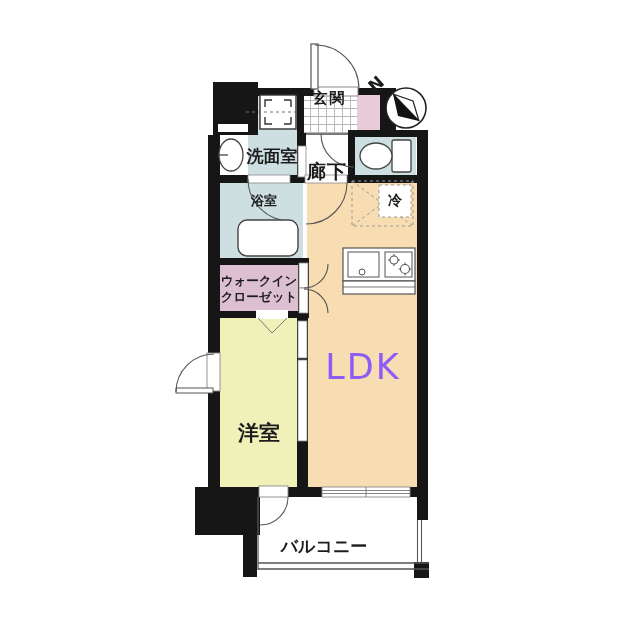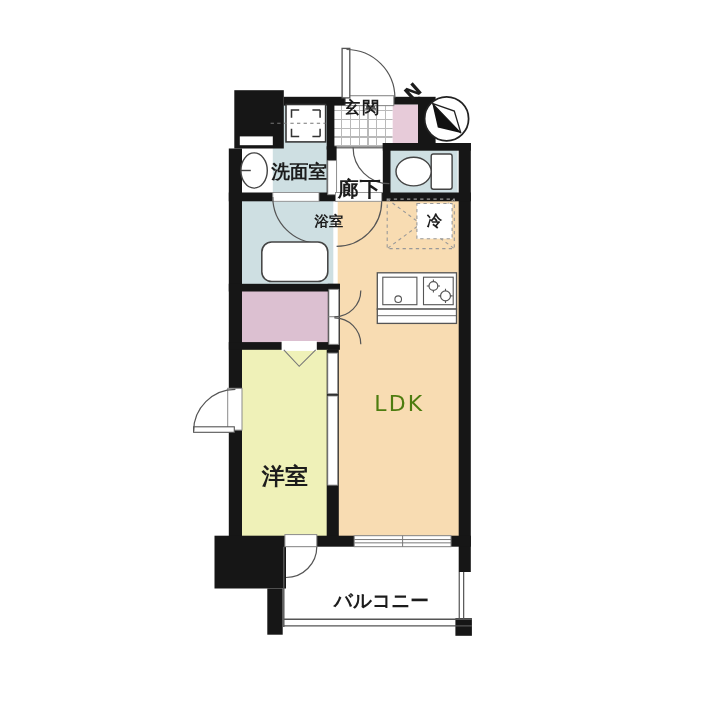--- a/index.html
+++ b/index.html
@@ -137,34 +137,38 @@
     </div>
 
   <div class="label" style="left:303px;top:162px;width:48px;height:20px;font-size:19px;font-weight:600;letter-spacing:1px;">
       <span>廊下</span>
     </div>
 
   <div class="label" style="left:246px;top:148px;width:52px;height:17px;font-size:17px;font-weight:600;">
       <span>洗面室</span>
     </div>
 
-  <div class="label" style="left:244px;top:192px;width:40px;height:17px;font-size:13px;font-weight:600;margin-left:35px;">
+  <div class="label" style="left:244px;top:192px;width:40px;height:17px;font-size:13px;font-weight:600;">
       <span>浴室</span>
     </div>
 
+  <div class="label" style="left:218px;top:272px;width:82px;height:34px;font-size:12.5px;font-weight:600;line-height:1.3;flex-direction:column;">
+      <span>ウォークイン</span>
+      <span>クローゼット</span>
+    </div>
 
-  <div class="label" style="left:330px;top:350px;width:66px;height:34px;font-size:20px;font-weight:500;letter-spacing:2px;color:#4d7c0f;justify-content:center;">
+  <div class="label" style="left:330px;top:350px;width:66px;height:34px;font-size:35px;font-weight:500;letter-spacing:2px;color:#8b5cf6;justify-content:center;">
       <span>LDK</span>
     </div>
 
   <div class="label" style="left:234px;top:388px;width:50px;height:26px;font-size:21px;font-weight:600;margin-top:32px;">
       <span>洋室</span>
     </div>
 
-  <div class="label" style="left:294px;top:535px;width:96px;height:22px;font-size:17px;font-weight:600;justify-content:flex-end;">
+  <div class="label" style="left:276px;top:535px;width:96px;height:22px;font-size:17px;font-weight:600;">
       <span>バルコニー</span>
     </div>
 
   <div class="label" style="left:381px;top:191px;width:28px;height:20px;font-size:14px;font-weight:600;">
       <span>冷</span>
     </div>
 
   <div class="label" style="left:366px;top:74px;width:20px;height:20px;font-size:17px;font-weight:700;transform:rotate(-42deg);">
       <span>N</span>
     </div>

